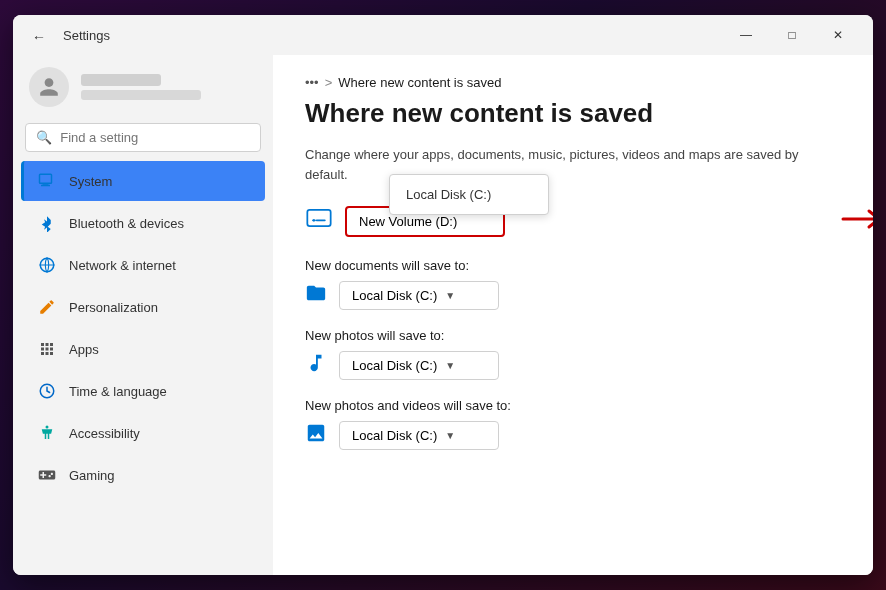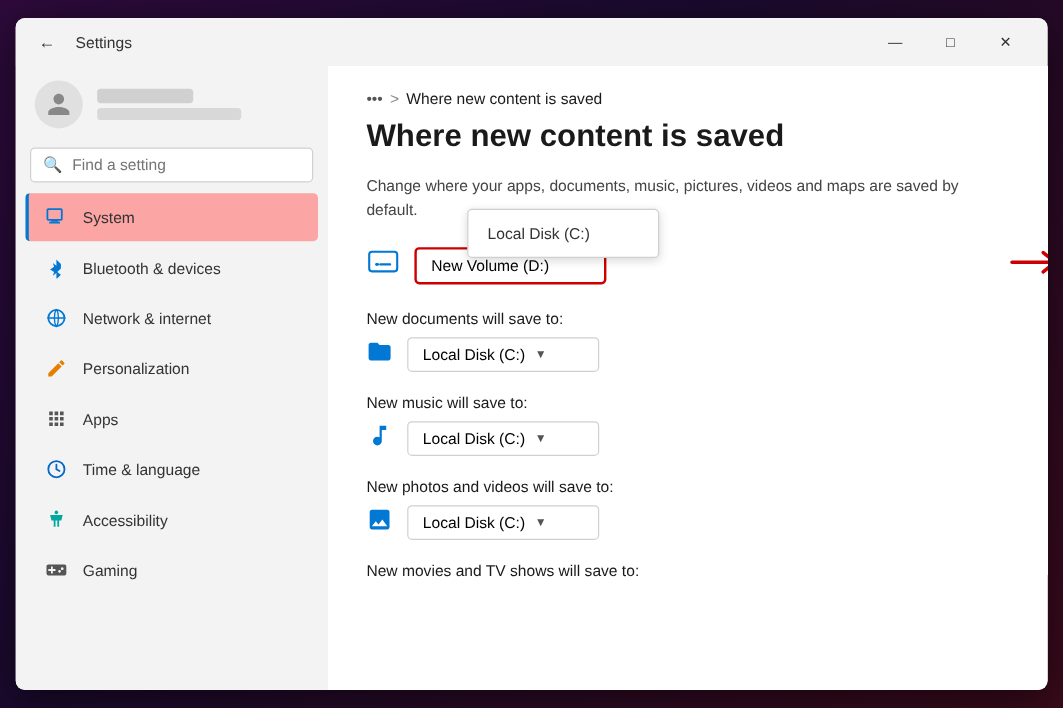--- a/index.html
+++ b/index.html
@@ -135,21 +135,21 @@
       align-items: center;
       gap: 12px;
       padding: 10px 16px;
       cursor: pointer;
       border-radius: 4px;
       margin: 1px 8px;
       font-size: 13px;
       color: #333;
     }
     .nav-item.active {
-      background: #fca5a5;
+      background: #3b82f6;
       font-weight: 500;
       border-left: 3px solid #0078d4;
       padding-left: 13px;
     }
     .nav-icon {
       width: 20px; height: 20px;
       display: flex; align-items: center; justify-content: center;
       font-size: 16px;
       flex-shrink: 0;
     }
@@ -434,21 +434,21 @@
               </svg>
           </div>
           <div class="save-dropdown">
             <span>Local Disk (C:)</span>
             <span class="chevron">▼</span>
           </div>
         </div>
       </div>
 
       <div class="save-section">
-        <div class="save-section-title">New music will save to:</div>
+        <div class="save-section-title">New photos will save to:</div>
         <div class="save-row">
           <div class="save-icon">
             <svg width="22" height="22" viewBox="0 0 24 24" fill="#0078d4">
                 <path d="M12 3v10.55c-.59-.34-1.27-.55-2-.55-2.21 0-4 1.79-4 4s1.79 4 4 4 4-1.79 4-4V7h4V3h-6z"></path>
               </svg>
           </div>
           <div class="save-dropdown">
             <span>Local Disk (C:)</span>
             <span class="chevron">▼</span>
           </div>
@@ -463,18 +463,15 @@
                 <path d="M21 19V5c0-1.1-.9-2-2-2H5c-1.1 0-2 .9-2 2v14c0 1.1.9 2 2 2h14c1.1 0 2-.9 2-2zM8.5 13.5l2.5 3.01L14.5 12l4.5 6H5l3.5-4.5z"></path>
               </svg>
           </div>
           <div class="save-dropdown">
             <span>Local Disk (C:)</span>
             <span class="chevron">▼</span>
           </div>
         </div>
       </div>
 
-      <div class="save-section">
-        <div class="save-section-title">New movies and TV shows will save to:</div>
-      </div>
     </div>
   </div>
 </div>
 
 </body></html>

